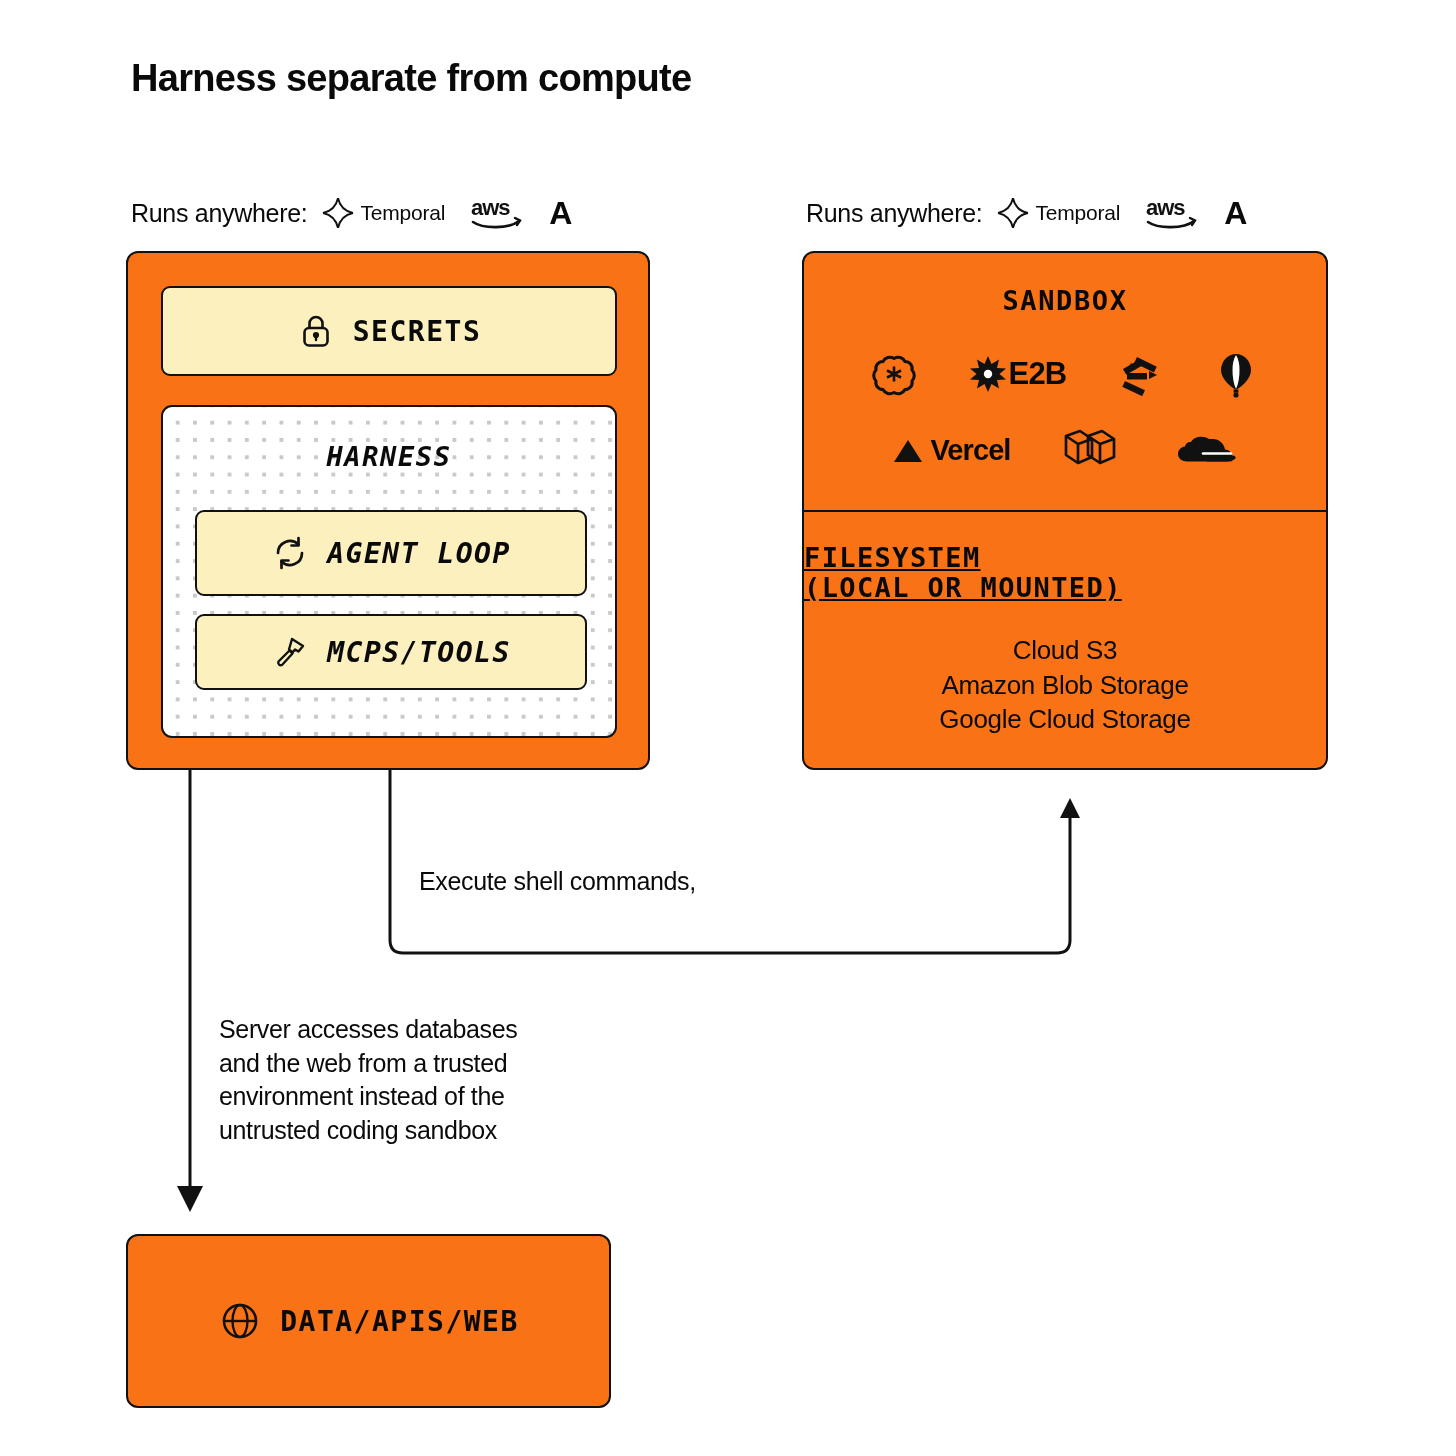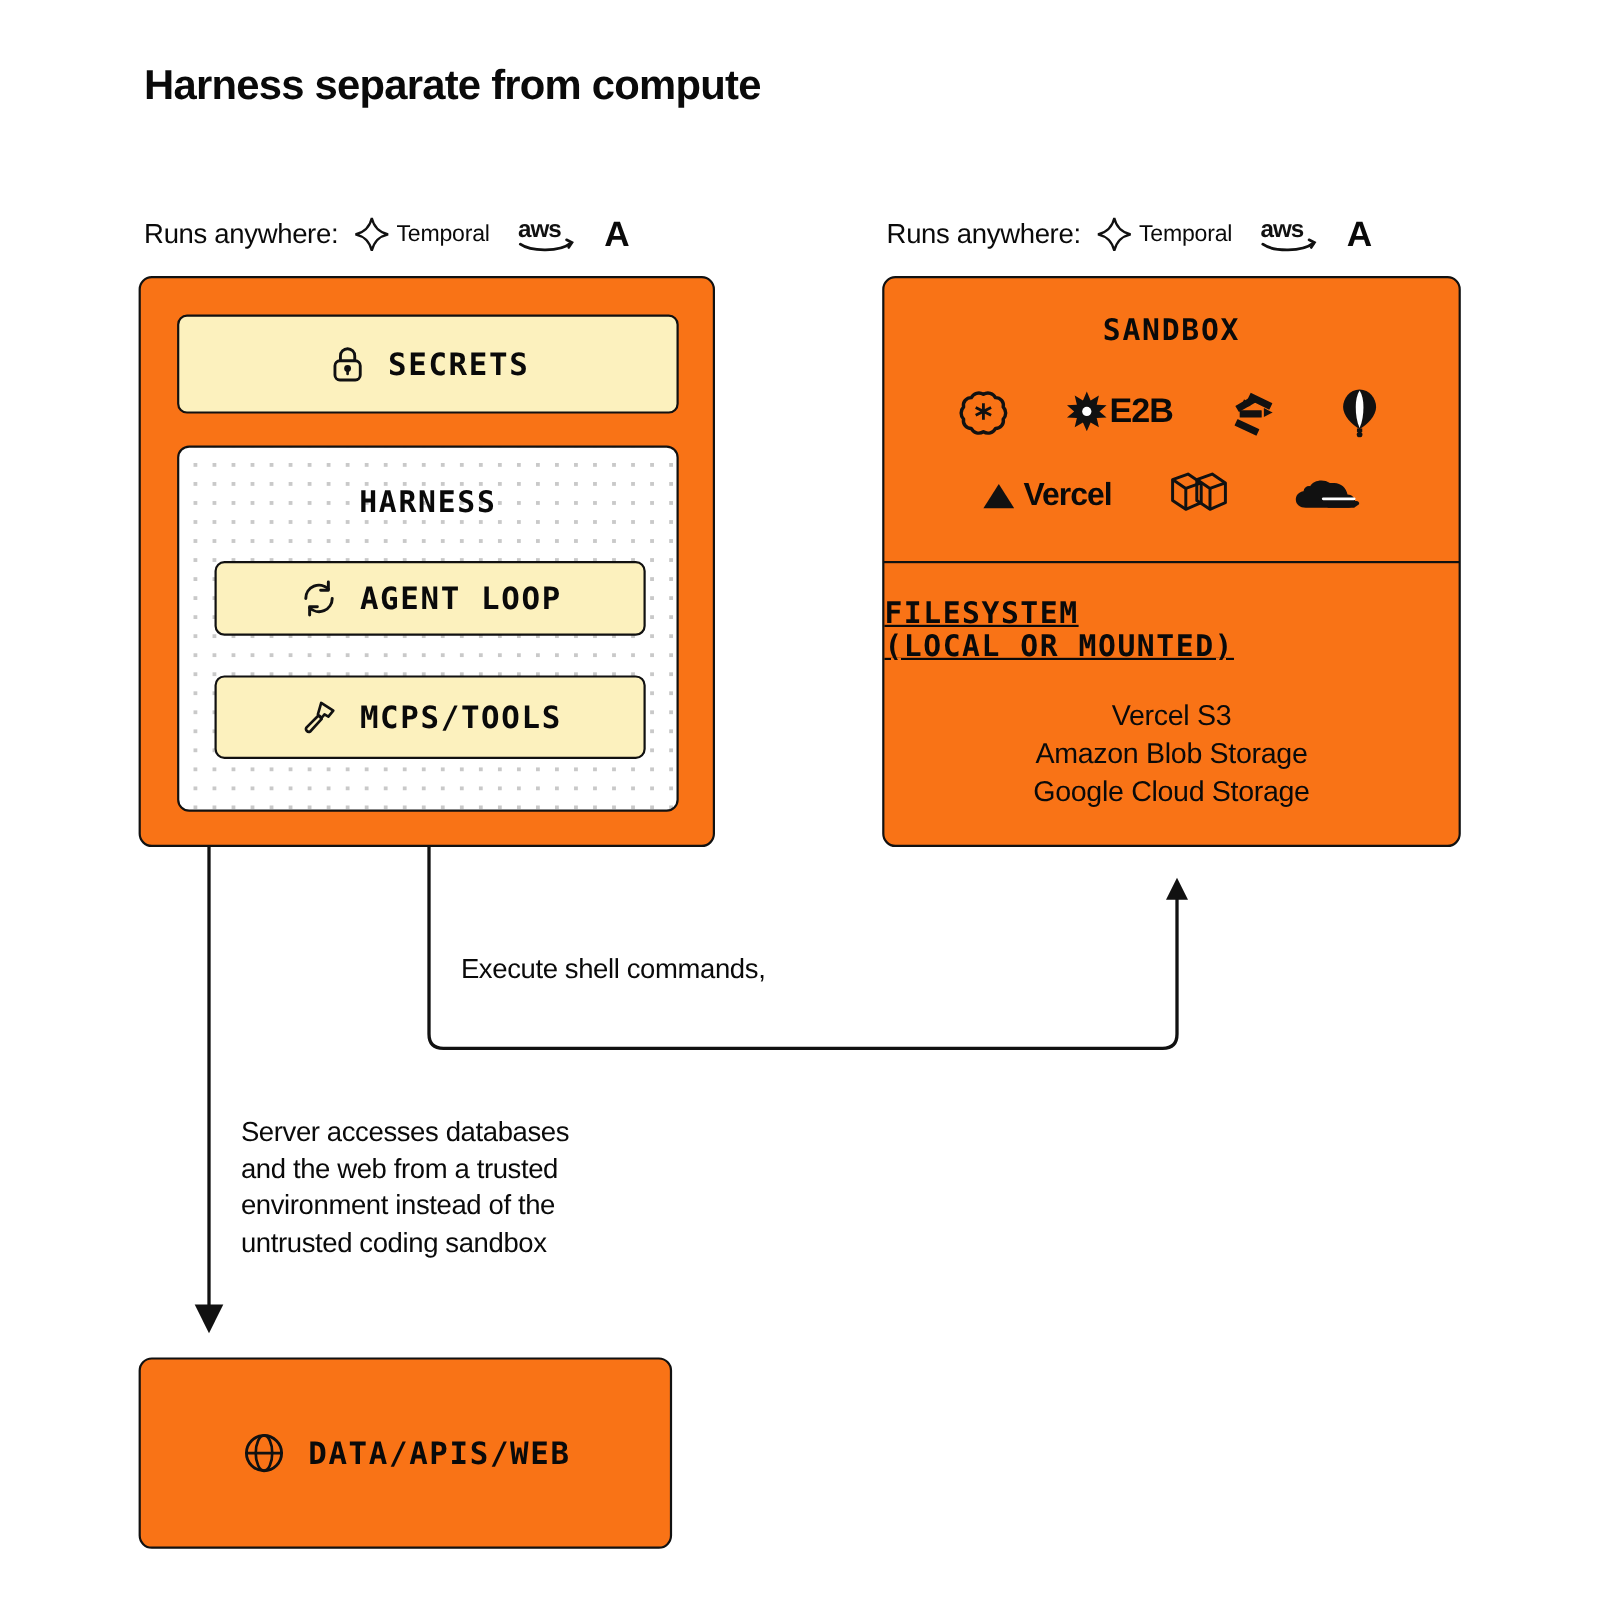--- a/index.html
+++ b/index.html
@@ -160,24 +160,24 @@
         <svg width="38" height="38" viewBox="0 0 38 38">
           <rect x="7.5" y="16" width="23" height="17.5" rx="4.5" fill="none" stroke="#111" stroke-width="2.6"></rect>
           <path d="M12.5 16 L12.5 11.5 A6.5 6.5 0 0 1 25.5 11.5 L25.5 16" fill="none" stroke="#111" stroke-width="2.6"></path>
           <circle cx="19" cy="23" r="3.1" fill="#111"></circle>
           <rect x="17.8" y="24" width="2.4" height="5.2" rx="1.2" fill="#111"></rect>
         </svg>
         <span class="mono-label">SECRETS</span>
       </div>
     </div>
 
-    <div id="harness-panel" style="left:33px; top:152px; width:456px; height:333px;">
+    <div id="harness-panel" style="left:33px; top:152px; width:456px; height:333px;font-style:italic;">
       <div id="harness-title">HARNESS</div>
 
-      <div class="ybox" style="left:32px; top:103px; width:392px; height:68px;">
+      <div class="ybox" style="left:32px; top:103px; width:392px; height:86px;">
         <div class="ybox-inner">
           <svg width="38" height="38" viewBox="0 0 38 38">
             <path d="M31 19 A12 12 0 0 1 10.5 27.5" fill="none" stroke="#111" stroke-width="2.7" stroke-linecap="round"></path>
             <path d="M7 19 A12 12 0 0 1 27.5 10.5" fill="none" stroke="#111" stroke-width="2.7" stroke-linecap="round"></path>
             <path d="M27.5 4 L27.5 11.5 L20.5 11.5" fill="none" stroke="#111" stroke-width="2.7" stroke-linecap="round" stroke-linejoin="round"></path>
             <path d="M10.5 34 L10.5 26.5 L17.5 26.5" fill="none" stroke="#111" stroke-width="2.7" stroke-linecap="round" stroke-linejoin="round"></path>
           </svg>
           <span class="mono-label">AGENT LOOP</span>
         </div>
       </div>
@@ -290,21 +290,21 @@
       </span>
     </div>
 
     <div id="divider" style="left:-1px; right:-1px; top:257px;"></div>
 
     <div class="fs-title" style="top:290px;">
       <div>FILESYSTEM</div>
       <div>(LOCAL OR MOUNTED)</div>
     </div>
     <div class="fs-list" style="top:380px;">
-      <div>Vercel S3</div>
+      <div>Cloud S3</div>
       <div>Amazon Blob Storage</div>
       <div>Google Cloud Storage</div>
     </div>
   </div>
 
   <div class="annot" style="left:419px; top:865px; width:400px;">
     <div>Execute shell commands,</div>
   </div>
 
   <div class="annot" style="left:219px; top:1013px; width:400px;">

